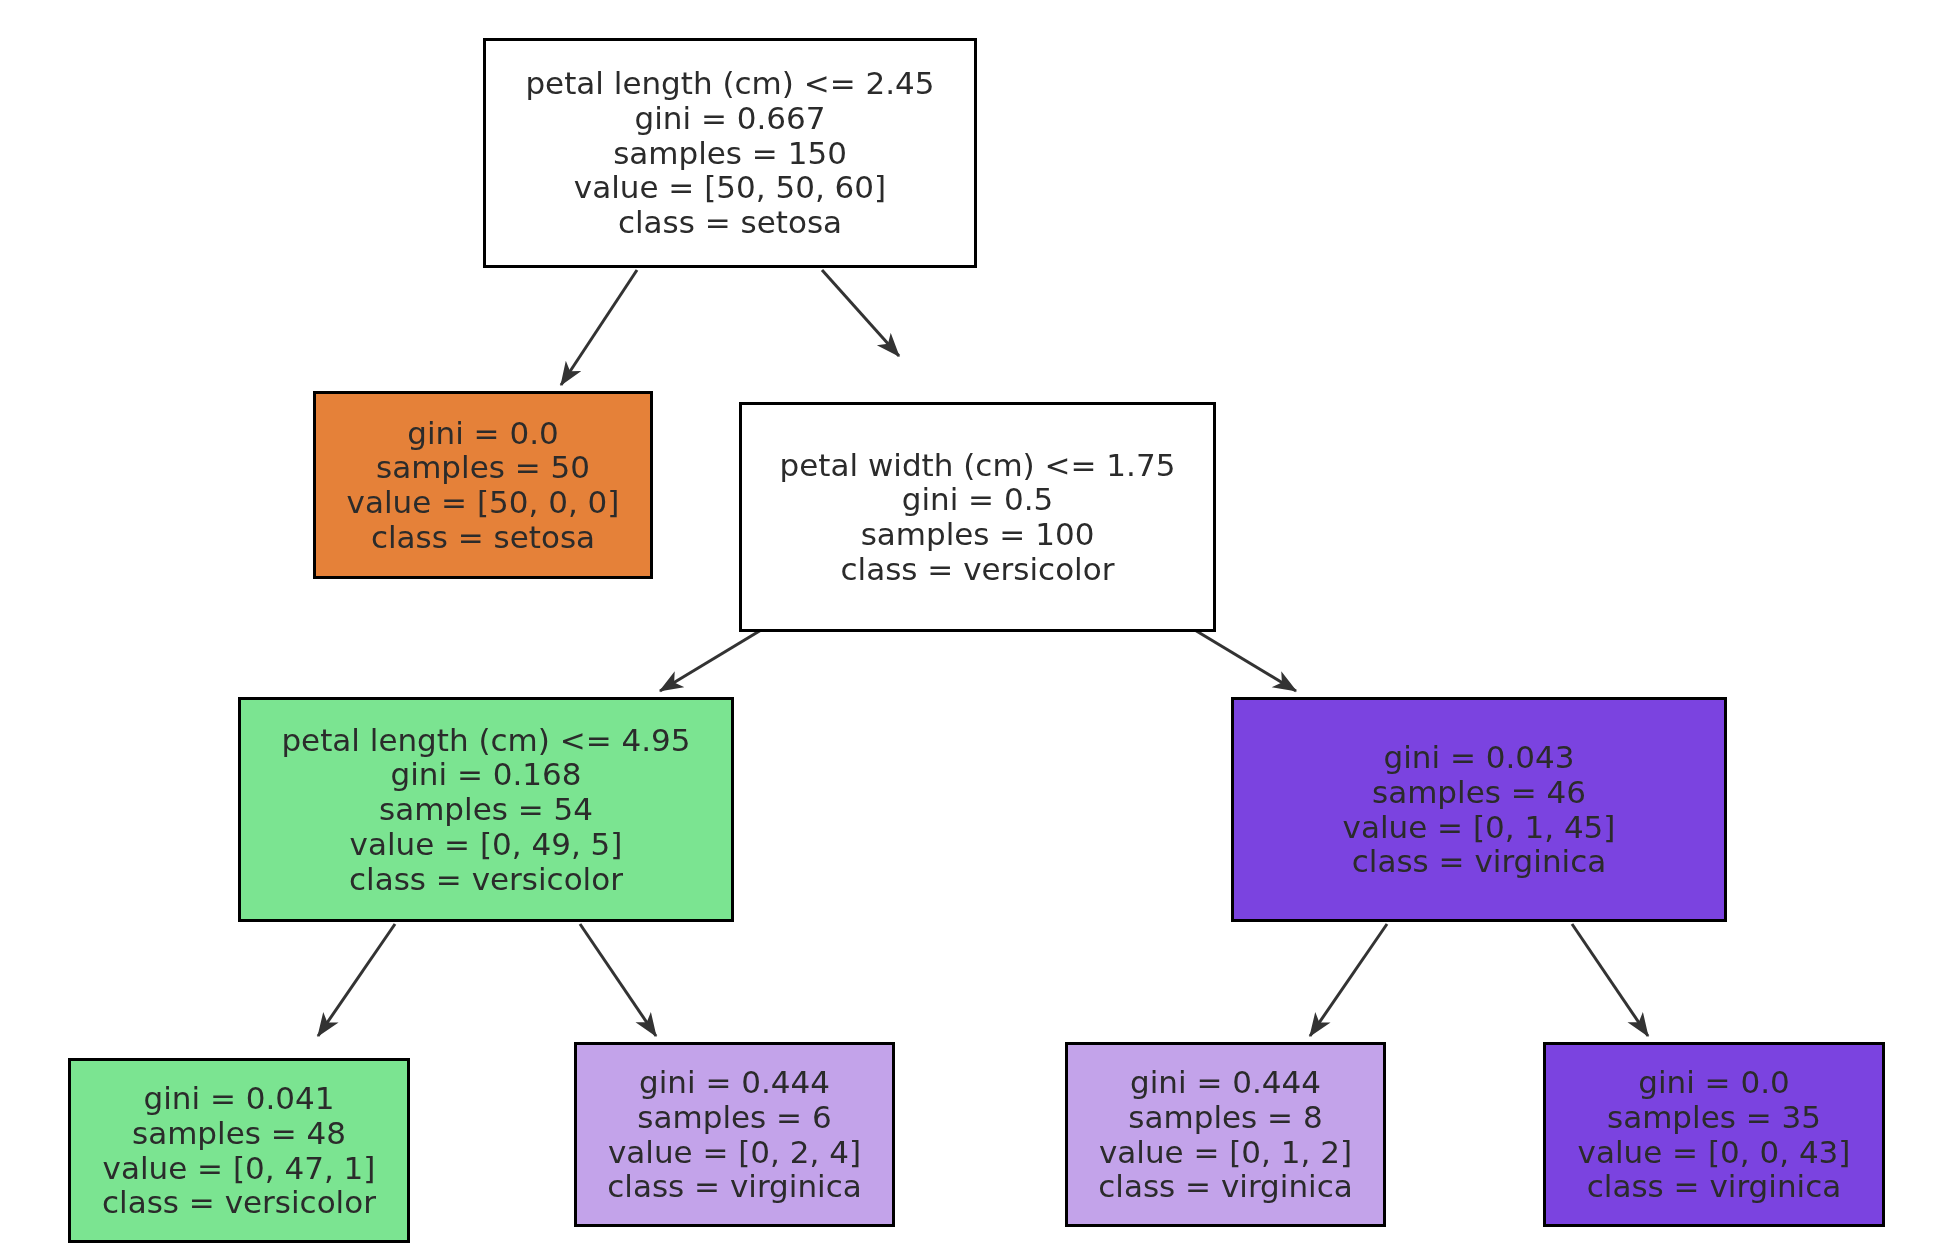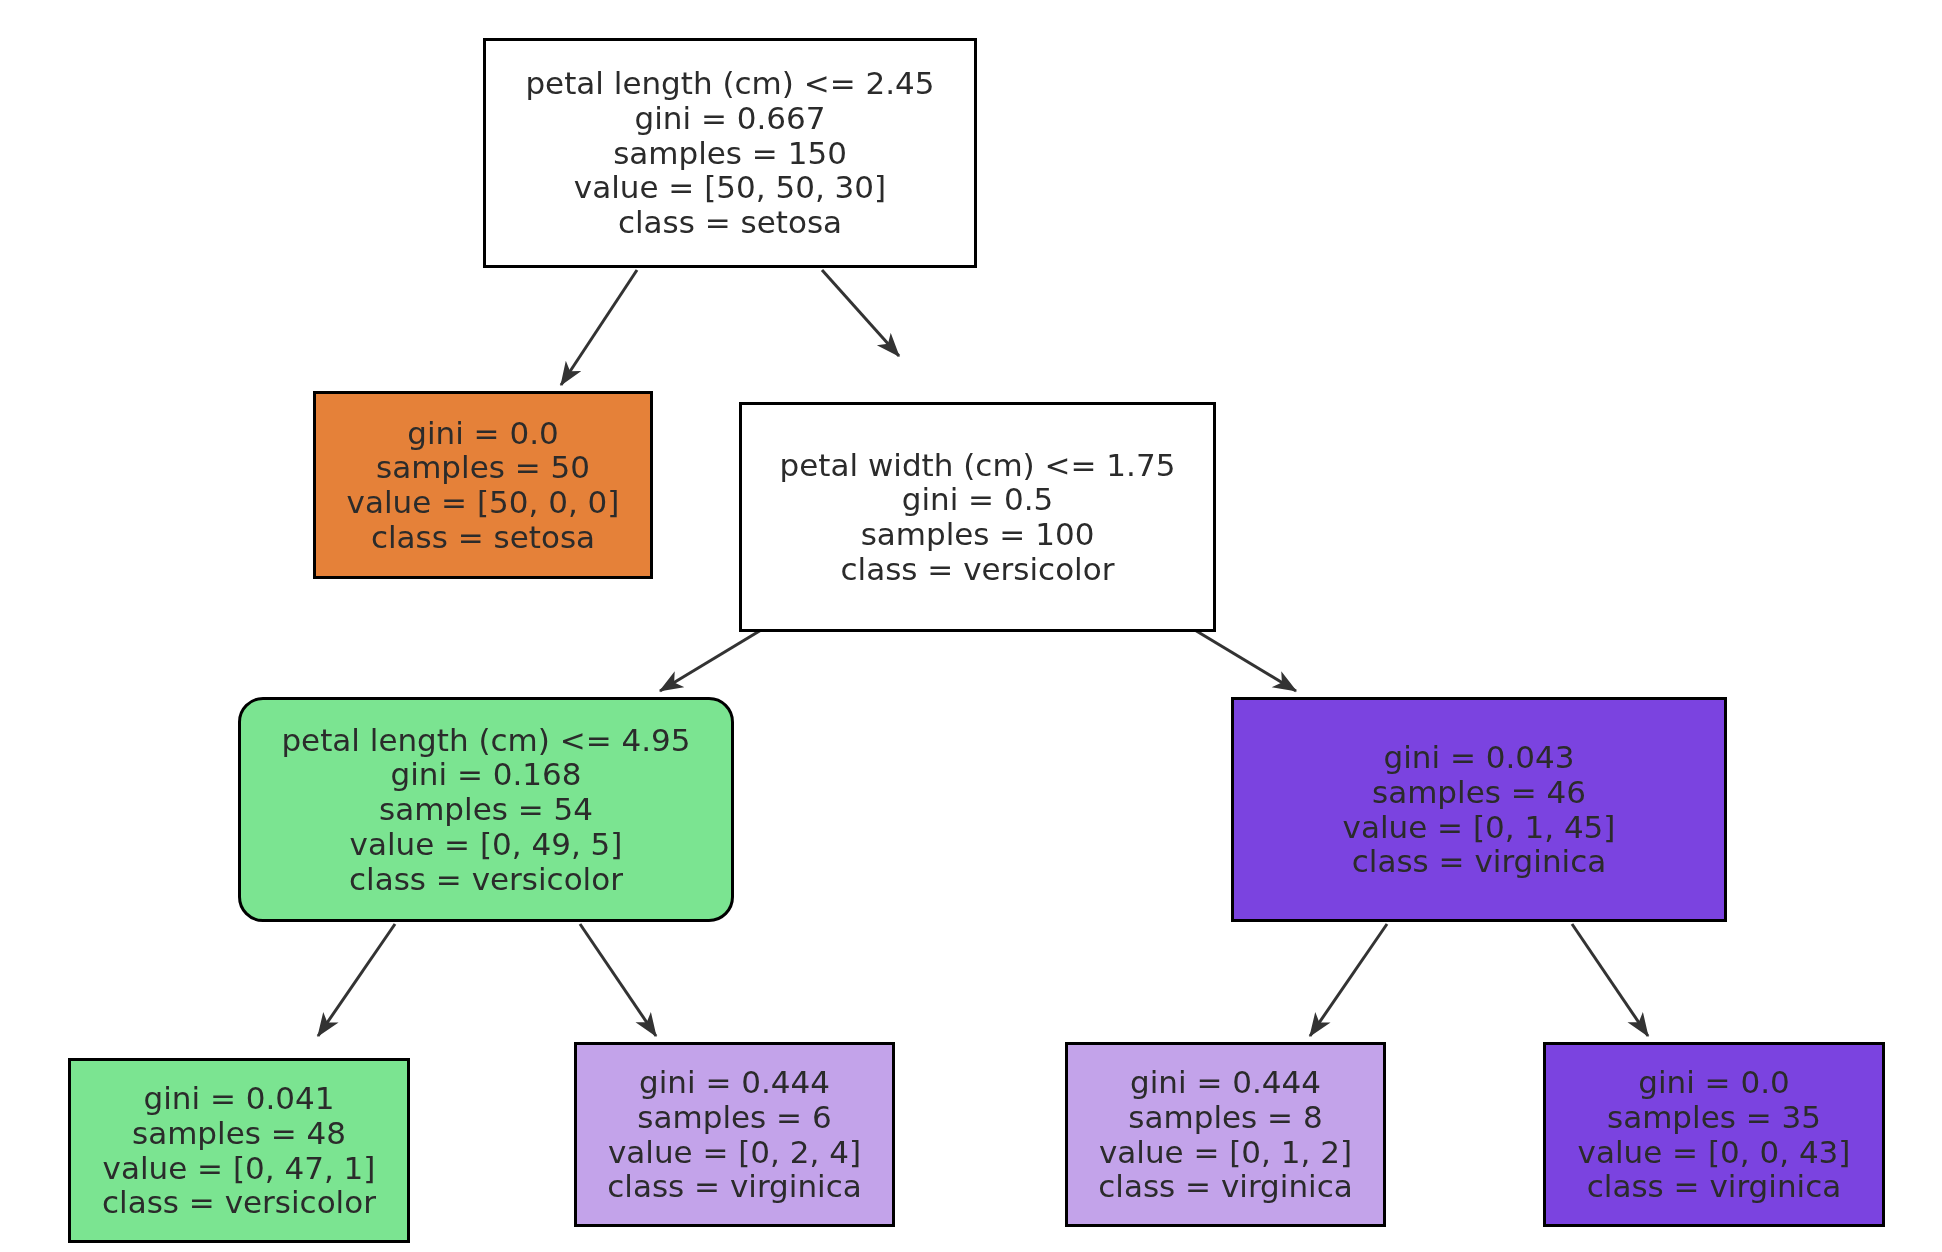--- a/index.html
+++ b/index.html
@@ -61,36 +61,36 @@
         <line x1="580" y1="924" x2="656" y2="1036" stroke="#333333" stroke-width="3" marker-end="url(#arrowhead)"></line>
         <line x1="1387" y1="924" x2="1310" y2="1036" stroke="#333333" stroke-width="3" marker-end="url(#arrowhead)"></line>
         <line x1="1572" y1="924" x2="1648" y2="1036" stroke="#333333" stroke-width="3" marker-end="url(#arrowhead)"></line>
       </g>
   </svg>
   <div id="node-layer">
       <div class="node" style="left: 483px; top: 38px; width: 494px; height: 230px; background: rgb(255, 255, 255); border-color: rgb(0, 0, 0); color: rgb(43, 43, 43);">
         <span class="line">petal length (cm) &lt;= 2.45</span>
         <span class="line">gini = 0.667</span>
         <span class="line">samples = 150</span>
-        <span class="line">value = [50, 50, 30]</span>
+        <span class="line">value = [50, 50, 60]</span>
         <span class="line">class = setosa</span>
       </div>
       <div class="node" style="left: 313px; top: 391px; width: 340px; height: 188px; background: rgb(229, 129, 57); border-color: rgb(0, 0, 0); color: rgb(43, 43, 43);">
         <span class="line">gini = 0.0</span>
         <span class="line">samples = 50</span>
         <span class="line">value = [50, 0, 0]</span>
         <span class="line">class = setosa</span>
       </div>
       <div class="node" style="left: 739px; top: 362px; width: 477px; height: 230px; background: rgb(255, 255, 255); border-color: rgb(0, 0, 0); color: rgb(43, 43, 43); margin-top: 40px;">
         <span class="line">petal width (cm) &lt;= 1.75</span>
         <span class="line">gini = 0.5</span>
         <span class="line">samples = 100</span>
         <span class="line">class = versicolor</span>
       </div>
-      <div class="node" style="left: 238px; top: 697px; width: 496px; height: 225px; background: rgb(123, 228, 145); border-color: rgb(0, 0, 0); color: rgb(43, 43, 43); border-radius: 25px;">
+      <div class="node" style="left: 238px; top: 697px; width: 496px; height: 225px; background: rgb(123, 228, 145); border-color: rgb(0, 0, 0); color: rgb(43, 43, 43);">
         <span class="line">petal length (cm) &lt;= 4.95</span>
         <span class="line">gini = 0.168</span>
         <span class="line">samples = 54</span>
         <span class="line">value = [0, 49, 5]</span>
         <span class="line">class = versicolor</span>
       </div>
       <div class="node" style="left: 1231px; top: 697px; width: 496px; height: 225px; background: rgb(123, 67, 224); border-color: rgb(0, 0, 0); color: rgb(43, 43, 43);">
         <span class="line">gini = 0.043</span>
         <span class="line">samples = 46</span>
         <span class="line">value = [0, 1, 45]</span>

